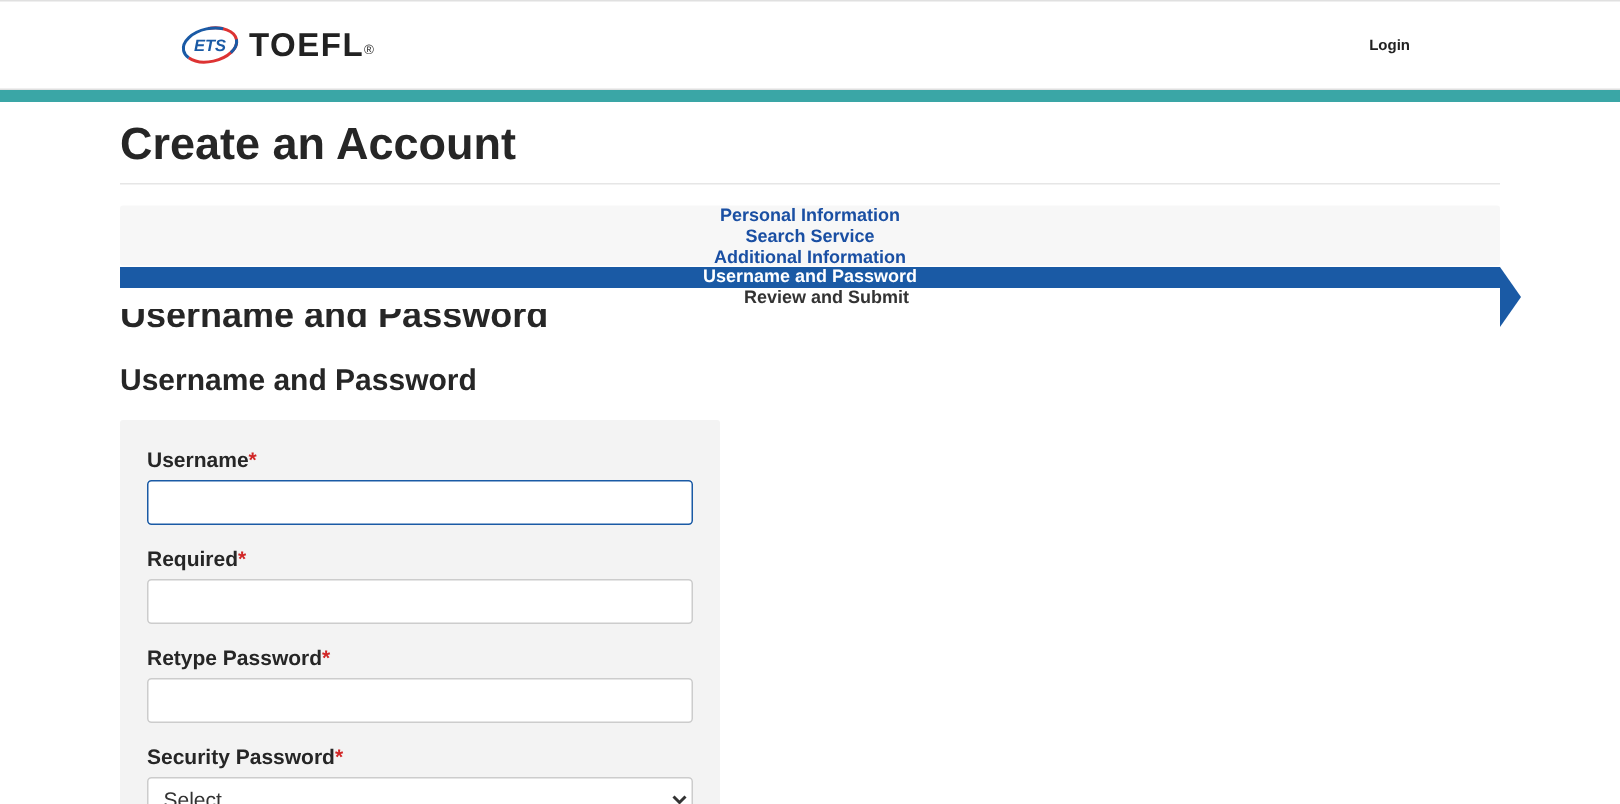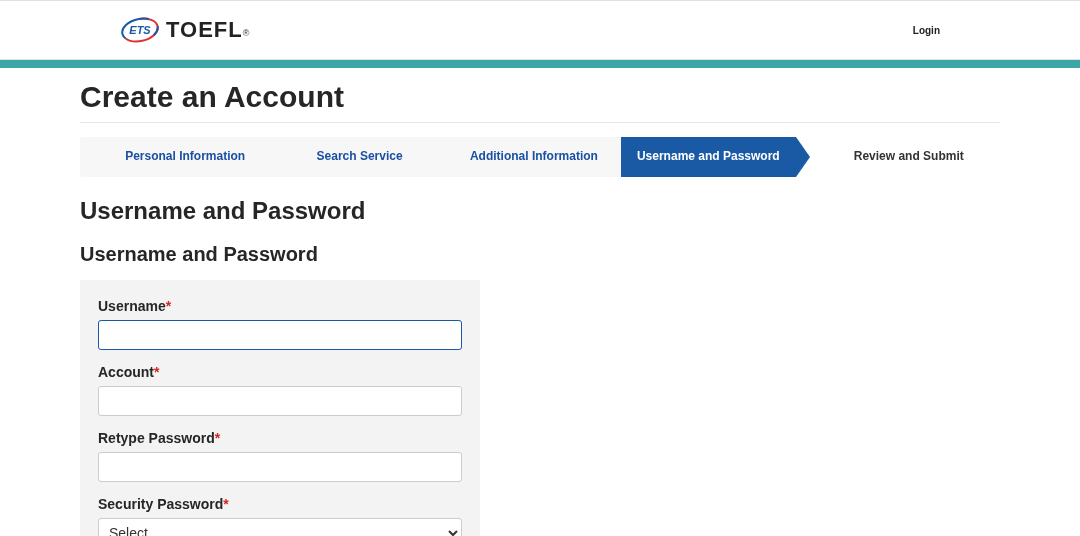--- a/index.html
+++ b/index.html
@@ -6,21 +6,21 @@
     body { font-family: "Segoe UI", Arial, sans-serif; background: #fff; color: #333; }
     .topbar { border-top: 1px solid #e0e0e0; border-bottom: 1px solid #e0e0e0; height: 60px; display: flex; align-items: center; padding: 16px 40px; justify-content: space-between; }
     .logo-wrap { display: flex; align-items: center; margin-left: 80px; gap: 6px; }
     .ets-badge { display: inline-flex; align-items: center; justify-content: center; }
     .toefl-text { font-size: 22px; font-weight: 700; color: #222; letter-spacing: 1px; }
     .toefl-sub { font-size: 9px; vertical-align: baseline; position: relative; top: -1px; }
     .login-link { font-weight: 600; font-size: 10px; color: #222; margin-right: 100px; cursor: pointer; }
     .band { height: 8px; background: #3aa6a6; width: 100%; }
     .container { max-width: 960px; margin: 0 auto; padding: 0 20px; }
     h1.page-title { font-size: 30px; font-weight: 700; margin-top: 12px; color: #262626; padding-bottom: 8px; border-bottom: 1px solid #e6e6e6; }
-    .stepper { margin-top: 14px; display: flex; align-items: stretch; height: 40px; background: #f7f7f7; border-radius: 2px; overflow: visible; }
+    .stepper { margin-top: 14px; display: flex; align-items: stretch; height: 40px; background: #f7f7f7; border-radius: 2px; overflow: visible; flex-direction: column; }
     .stepper .gutter-left { width: 18px; }
     .step { flex: 1; display: flex; align-items: center; justify-content: center; font-size: 12px; font-weight: 700; color: #1a4fa3; text-align: center; line-height: 1.15; position: relative; padding: 0 6px; }
     .step.active { background: #1a5aa5; color: #fff; }
     .step.active::after {
       content: ""; position: absolute; right: -14px; top: 0; width: 0; height: 0;
       border-top: 20px solid transparent; border-bottom: 20px solid transparent;
       border-left: 14px solid #1a5aa5; z-index: 2;
     }
     .step.future { color: #333; font-weight: 700; background: #fff; }
     .step.future::before {
@@ -101,21 +101,21 @@
 
   <h3 class="section-mid">Username and Password</h3>
 
   <div class="form-row-wrap">
     <div class="form-col">
       <div class="field">
         <label><span>Username</span><span class="ast">*</span></label>
         <input type="text" class="focused" style="">
       </div>
       <div class="field">
-        <label><span>Account</span><span class="ast">*</span></label>
+        <label><span>Required</span><span class="ast">*</span></label>
         <input type="password" style="">
       </div>
       <div class="field">
         <label><span>Retype Password</span><span class="ast">*</span></label>
         <input type="password" style="">
       </div>
       <div class="field">
         <label><span>Security Password</span><span class="ast">*</span></label>
         <select>
           <option>Select</option>

